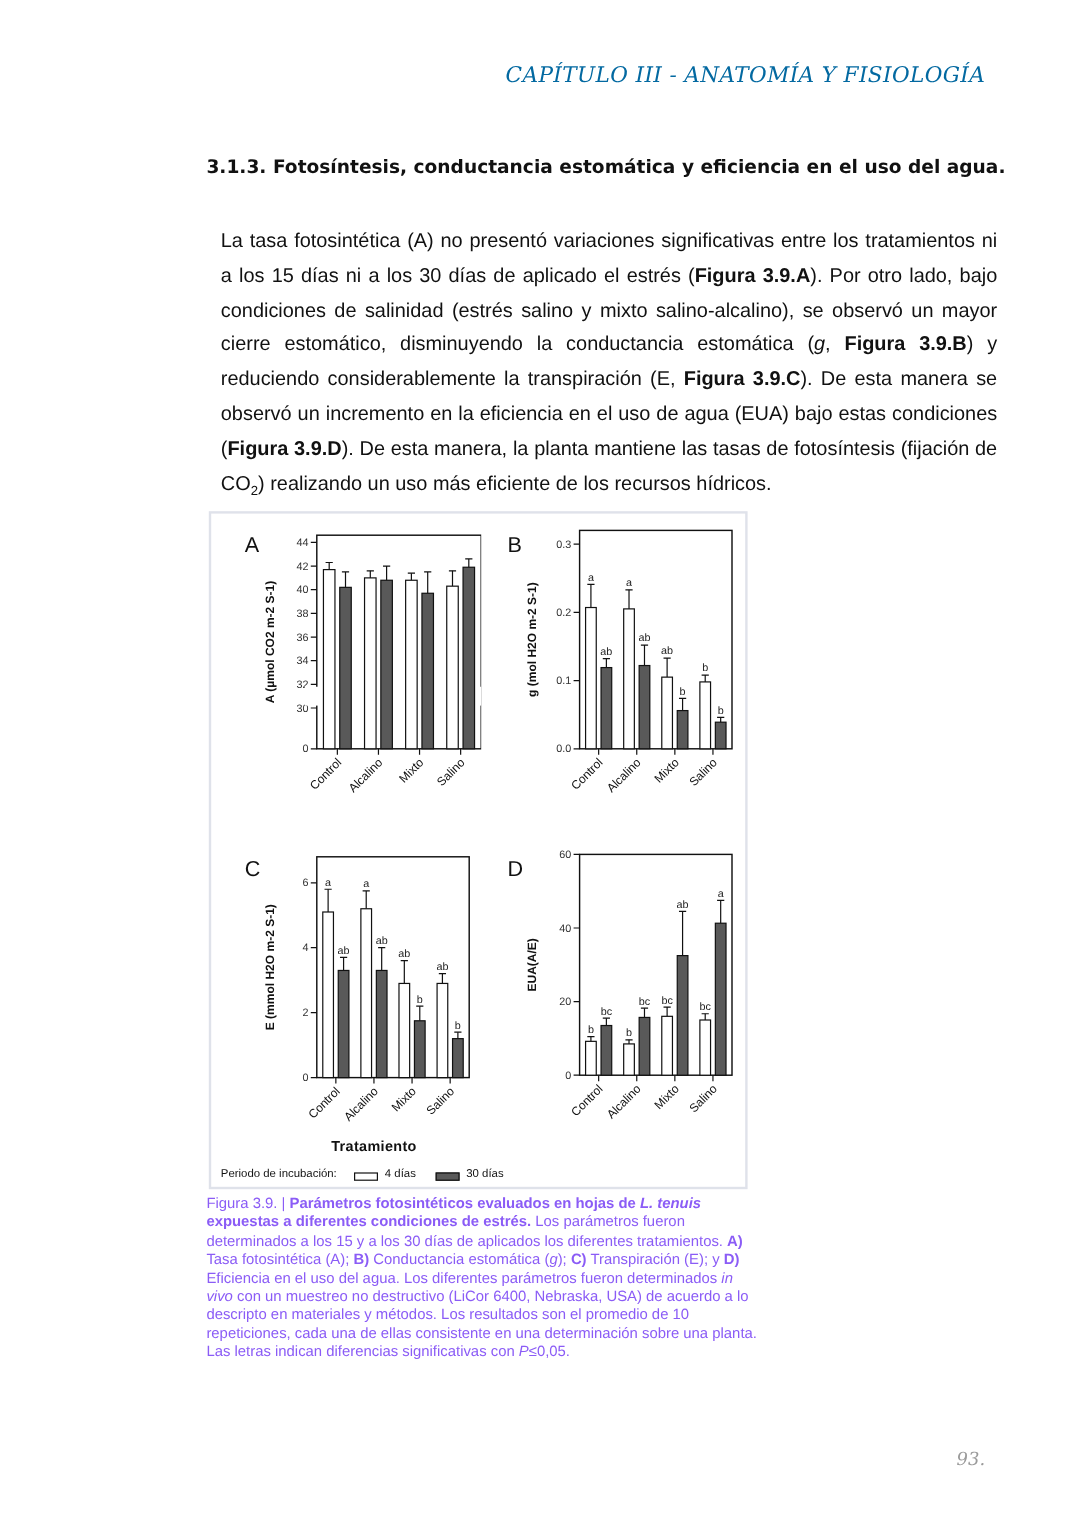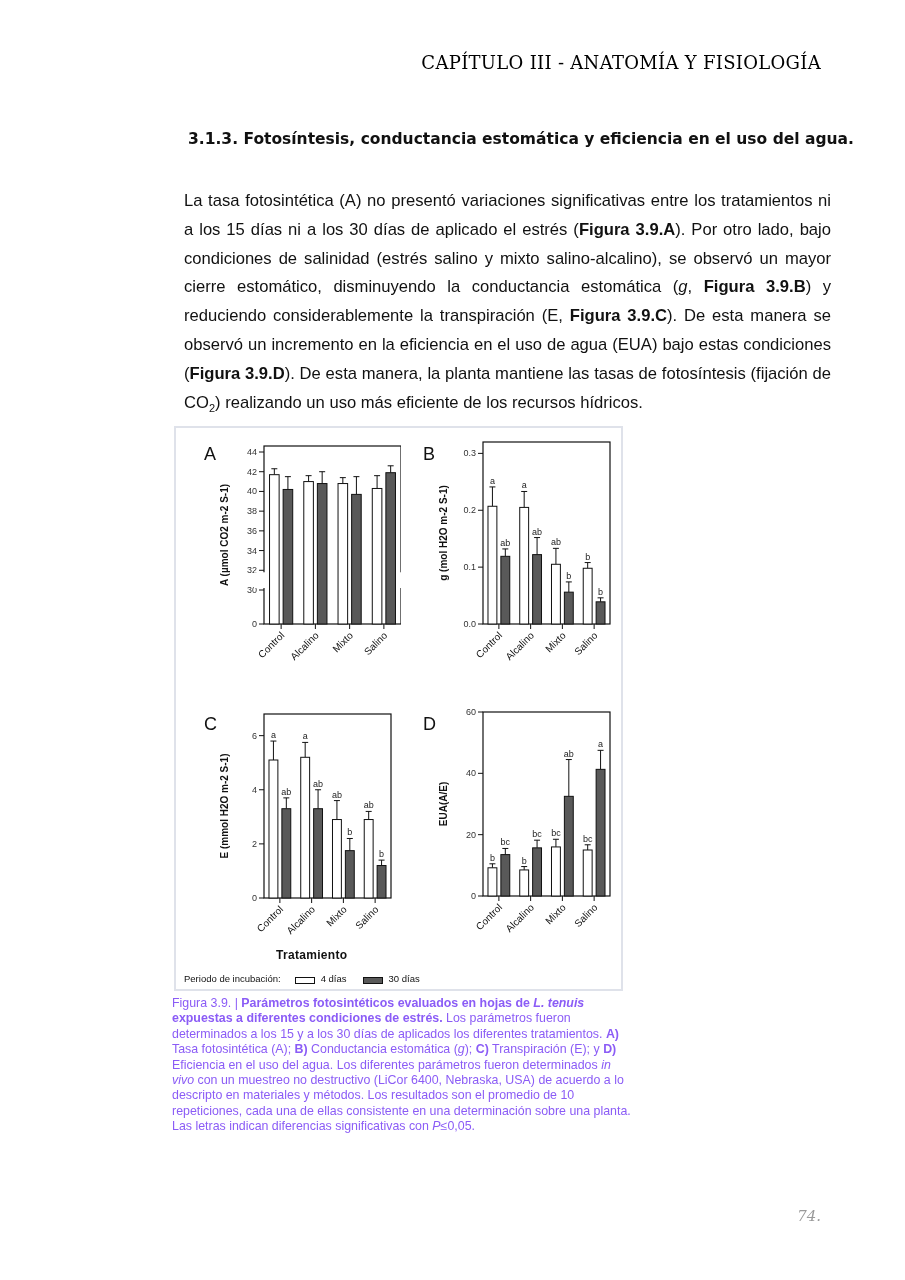--- a/index.html
+++ b/index.html
@@ -1,25 +1,25 @@
 <!DOCTYPE html>
 <html><head>
 <meta charset="utf-8">
 <style>
   html, body { margin: 0; padding: 0; background: #ffffff; }
   body { width: 905px; height: 1280px; position: relative; overflow: hidden; }
   .running-head {
     position: absolute; top: 52px; right: 84px;
-    font-family: "DejaVu Serif", serif; 
-    font-size: 18px; color: #000000; letter-spacing: 0.3px;
+    font-family: "DejaVu Serif", serif; font-style: italic;
+    font-size: 18px; color: #0369a1; letter-spacing: 0.3px;
   }
   .section-title {
     position: absolute; left: 172px; top: 130px;
     font-family: "DejaVu Sans", sans-serif; font-weight: bold;
-    font-size: 15.5px; color: #111; margin-left: 16px;
+    font-size: 15.5px; color: #111;
   }
   .body-text {
     position: absolute; left: 172px; top: 187px; width: 647px;
     font-family: "Liberation Sans", sans-serif; font-size: 16.6px;
     line-height: 28.8px; color: #111; text-align: justify; margin-left: 12px;
   }
   .body-text b { font-weight: bold; }
   .figure-frame {
     position: absolute; left: 174px; top: 426px; width: 449px; height: 565px;
     border: 2px solid #dfe2ea; background: #fff; box-sizing: border-box;
@@ -280,13 +280,13 @@
     <span>Periodo de incubación:</span>
     <span class="swatch sw-white"></span>
     <span>4 días</span>
     <span class="swatch sw-dark"></span>
     <span>30 días</span>
   </div>
 </div>
 
 <div class="caption"><span>Figura 3.9. | </span><b>Parámetros fotosintéticos evaluados en hojas de </b><b><i>L. tenuis</i></b><b> expuestas a diferentes condiciones de estrés.</b><span> Los parámetros fueron determinados a los 15 y a los 30 días de aplicados los diferentes tratamientos. </span><b>A)</b><span> Tasa fotosintética (A); </span><b>B)</b><span> Conductancia estomática (</span><i>g</i><span>); </span><b>C)</b><span> Transpiración (E); y </span><b>D)</b><span> Eficiencia en el uso del agua. Los diferentes parámetros fueron determinados </span><i>in vivo</i><span> con un muestreo no destructivo (LiCor 6400, Nebraska, USA) de acuerdo a lo descripto en materiales y métodos. Los resultados son el promedio de 10 repeticiones, cada una de ellas consistente en una determinación sobre una planta. Las letras indican diferencias significativas con </span><i>P</i><span>≤0,05.</span></div>
 
-<div class="page-number">74.</div>
+<div class="page-number">93.</div>
 
 </body></html>

